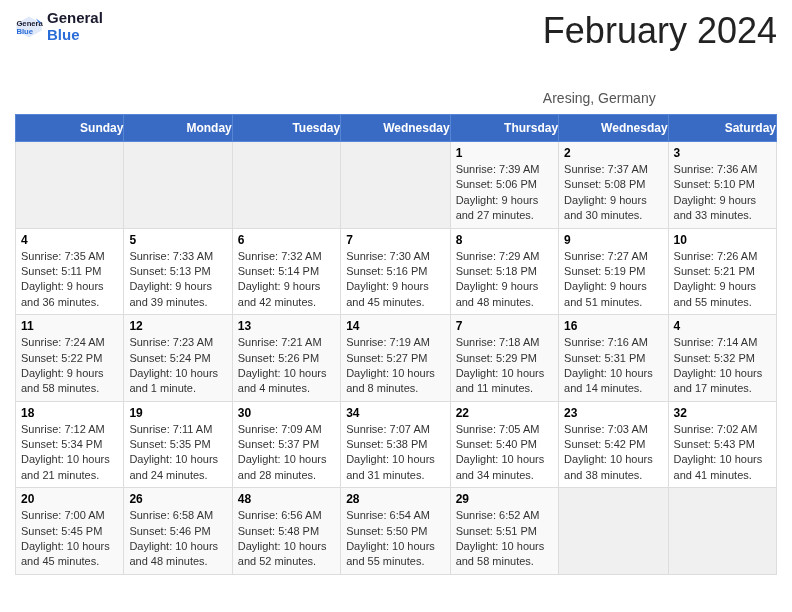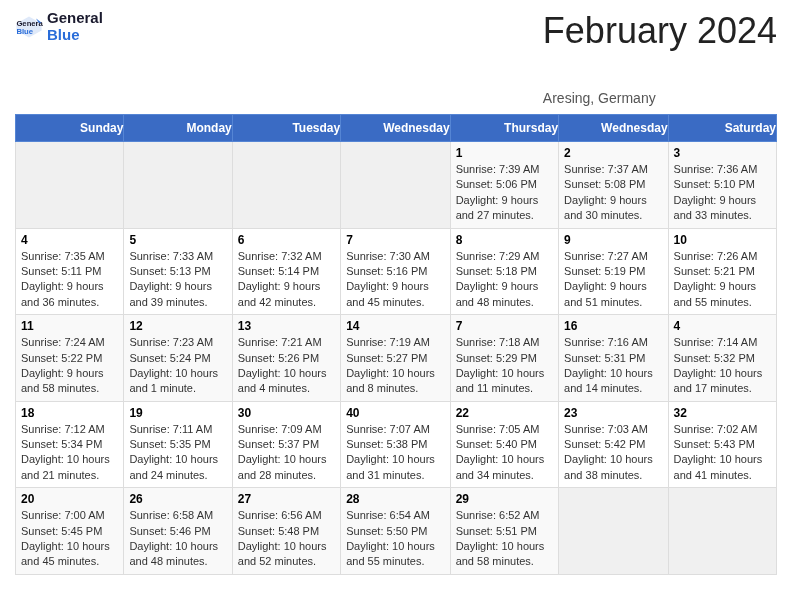--- a/index.html
+++ b/index.html
@@ -206,21 +206,21 @@
         </td>
         <td>
           <span class="day-num">19</span>
           <div class="day-info">Sunrise: 7:11 AM<br>Sunset: 5:35 PM<br>Daylight: 10 hours and 24 minutes.</div>
         </td>
         <td>
           <span class="day-num">30</span>
           <div class="day-info">Sunrise: 7:09 AM<br>Sunset: 5:37 PM<br>Daylight: 10 hours and 28 minutes.</div>
         </td>
         <td>
-          <span class="day-num">40</span>
+          <span class="day-num">34</span>
           <div class="day-info">Sunrise: 7:07 AM<br>Sunset: 5:38 PM<br>Daylight: 10 hours and 31 minutes.</div>
         </td>
         <td>
           <span class="day-num">22</span>
           <div class="day-info">Sunrise: 7:05 AM<br>Sunset: 5:40 PM<br>Daylight: 10 hours and 34 minutes.</div>
         </td>
         <td>
           <span class="day-num">23</span>
           <div class="day-info">Sunrise: 7:03 AM<br>Sunset: 5:42 PM<br>Daylight: 10 hours and 38 minutes.</div>
         </td>
@@ -232,21 +232,21 @@
       <tr>
         <td>
           <span class="day-num">20</span>
           <div class="day-info">Sunrise: 7:00 AM<br>Sunset: 5:45 PM<br>Daylight: 10 hours and 45 minutes.</div>
         </td>
         <td>
           <span class="day-num">26</span>
           <div class="day-info">Sunrise: 6:58 AM<br>Sunset: 5:46 PM<br>Daylight: 10 hours and 48 minutes.</div>
         </td>
         <td>
-          <span class="day-num">27</span>
+          <span class="day-num">48</span>
           <div class="day-info">Sunrise: 6:56 AM<br>Sunset: 5:48 PM<br>Daylight: 10 hours and 52 minutes.</div>
         </td>
         <td>
           <span class="day-num">28</span>
           <div class="day-info">Sunrise: 6:54 AM<br>Sunset: 5:50 PM<br>Daylight: 10 hours and 55 minutes.</div>
         </td>
         <td>
           <span class="day-num">29</span>
           <div class="day-info">Sunrise: 6:52 AM<br>Sunset: 5:51 PM<br>Daylight: 10 hours and 58 minutes.</div>
         </td>

